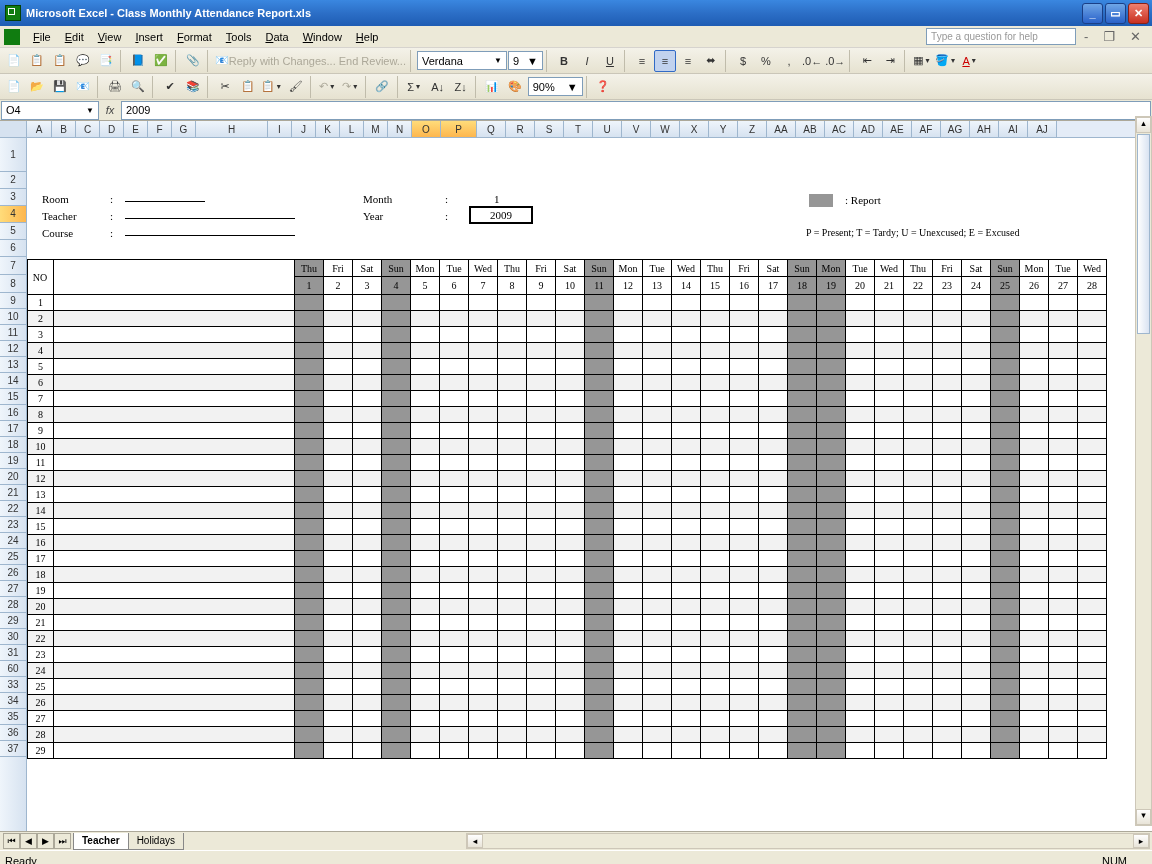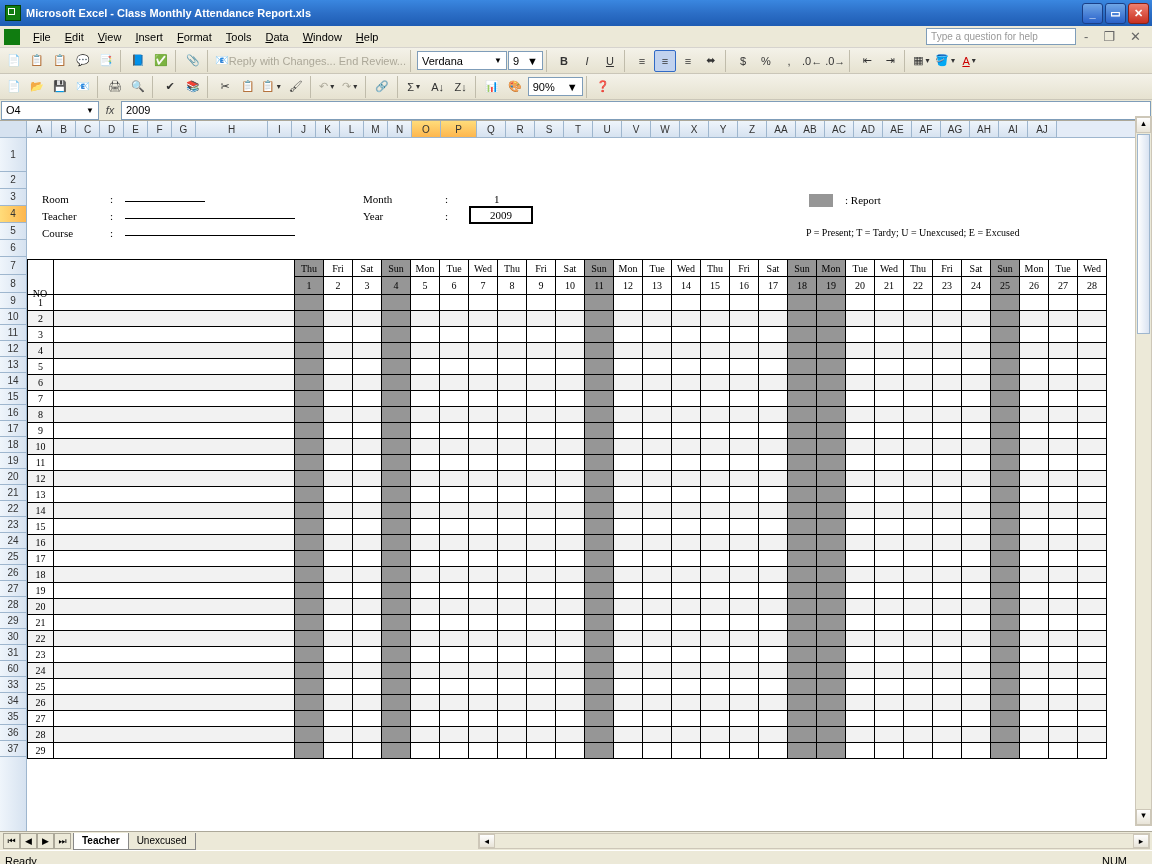--- a/index.html
+++ b/index.html
@@ -358,21 +358,21 @@
           <div class="gcell " style="width: 29px;">20</div>
           <div class="gcell " style="width: 29px;">21</div>
           <div class="gcell " style="width: 29px;">22</div>
           <div class="gcell " style="width: 29px;">23</div>
           <div class="gcell " style="width: 29px;">24</div>
           <div class="gcell holiday" style="width: 29px;">25</div>
           <div class="gcell " style="width: 29px;">26</div>
           <div class="gcell " style="width: 29px;">27</div>
           <div class="gcell " style="width: 29px;">28</div>
         </div>
-        <div style="position: absolute; top: 16px; left: 0px; width: 26px; height: 36px; display: flex; align-items: center; justify-content: center; font: 10px Verdana;">NO</div>
+        <div style="position: absolute; top: 0px; left: 0px; width: 26px; height: 36px; display: flex; align-items: center; justify-content: center; font: 10px Verdana;">NO</div>
         <div class="grid-row ">
           <div class="gcell bl" style="width: 27px;">1</div>
           <div class="gcell " style="width: 241px;"></div>
           <div class="gcell holiday" style="width: 29px;"></div>
           <div class="gcell " style="width: 29px;"></div>
           <div class="gcell " style="width: 29px;"></div>
           <div class="gcell holiday" style="width: 29px;"></div>
           <div class="gcell " style="width: 29px;"></div>
           <div class="gcell " style="width: 29px;"></div>
           <div class="gcell " style="width: 29px;"></div>
@@ -1309,21 +1309,21 @@
 <div class="tabbar">
   <div class="tabbtns">
     <div>⏮</div>
     <div>◀</div>
     <div>▶</div>
     <div>⏭</div>
   </div>
   <div class="tab">
       <b>Teacher</b>
     </div>
-  <div class="tab inactive">Unexcused</div>
+  <div class="tab inactive">Holidays</div>
   <div style="width:280px"></div>
   <div class="hscroll-area">
     <div class="arrow">◂</div>
     <div style="flex:1"></div>
     <div class="arrow">▸</div>
   </div>
 </div>
 
 <div class="statusbar">
   <span>Ready</span>

